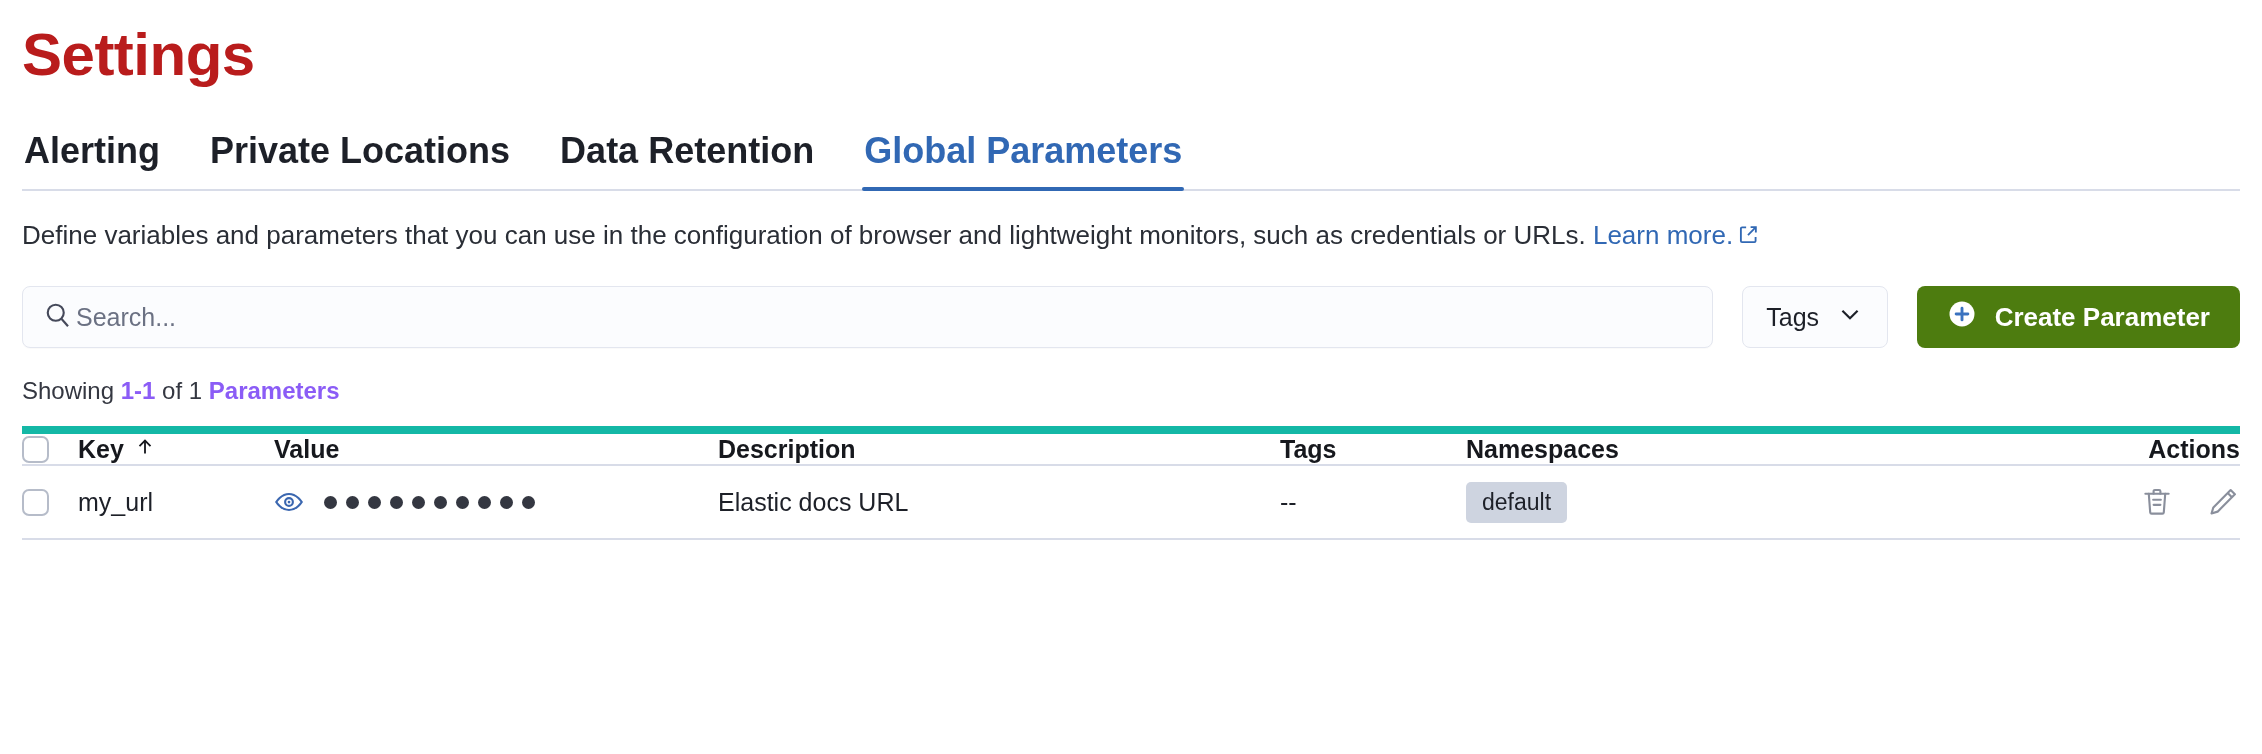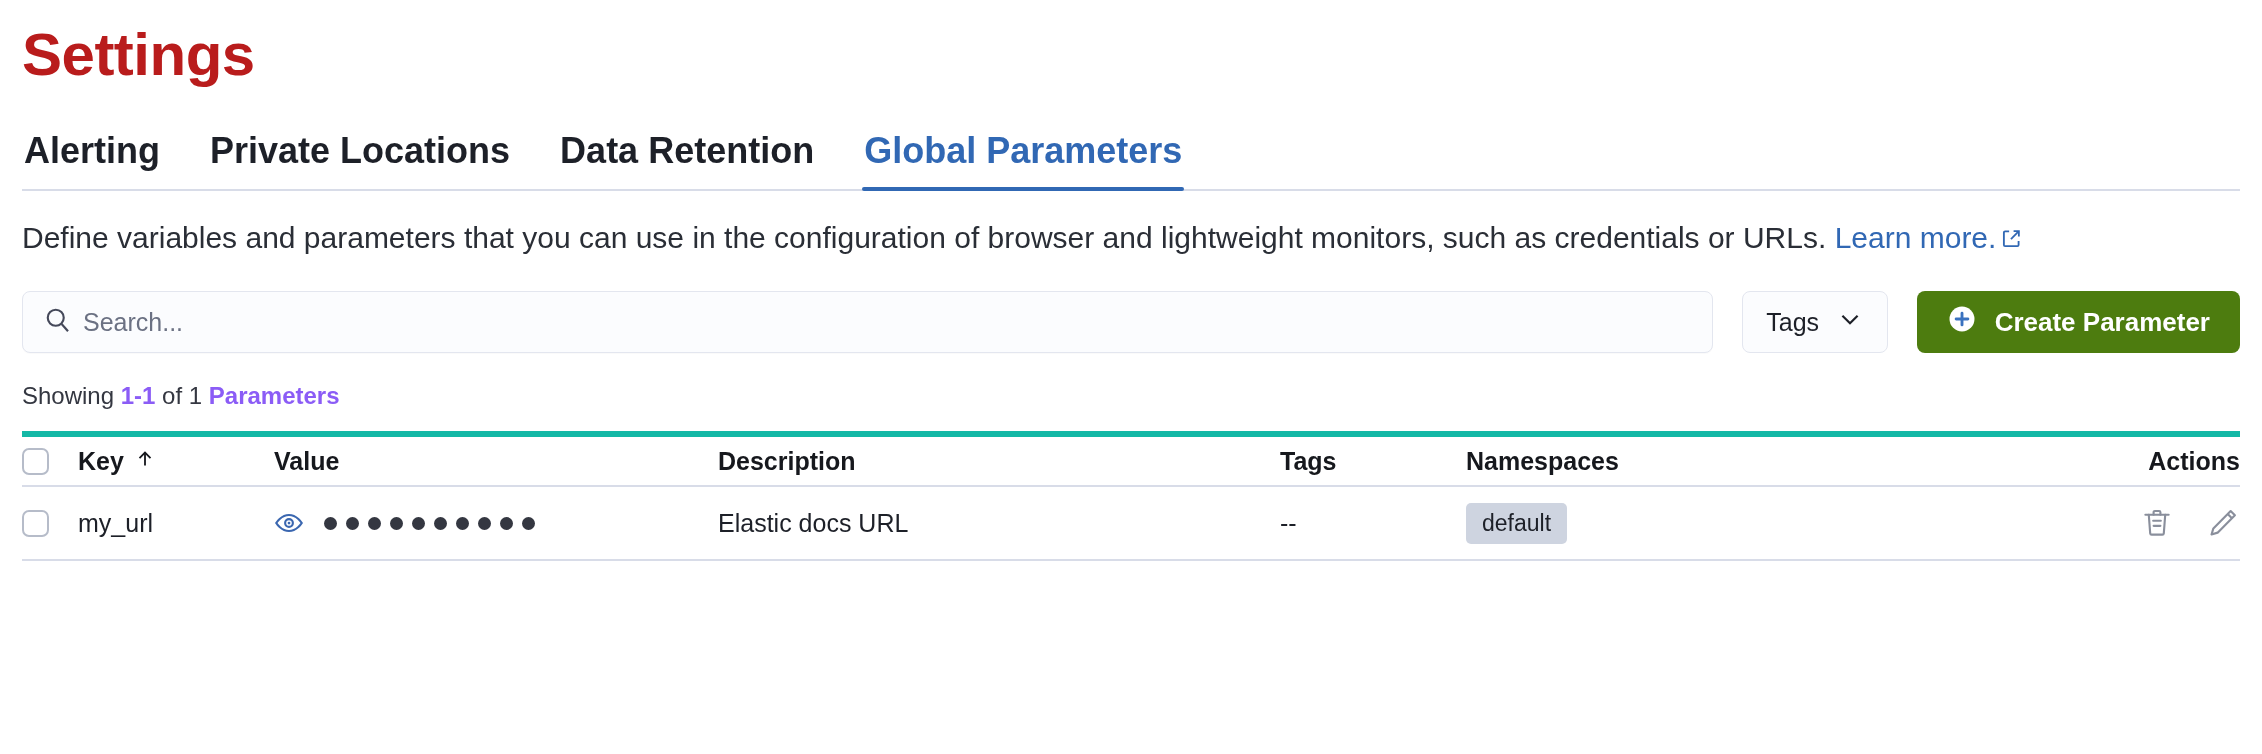--- a/index.html
+++ b/index.html
@@ -49,21 +49,21 @@
     position: absolute;
     left: 0; right: 0; bottom: -2px;
     height: 4px;
     background: #3168b4;
     border-radius: 2px;
   }
 
   
   .description {
     margin-top: 27px;
-    font-size: 30px;
+    font-size: 26px;
     line-height: 1.31;
     color: #2a2e36;
     max-width: 2180px;
   }
   .description a {
     color: #3168b4;
     text-decoration: none;
     cursor: pointer;
   }
   .ext-icon {
@@ -76,21 +76,21 @@
   .controls {
     display: flex;
     align-items: stretch;
     gap: 29px;
     margin-top: 33px;
   }
   .search-box {
     flex: 1 1 auto;
     display: flex;
     align-items: center;
-    gap: 10px;
+    gap: 3px;
     height: 62px;
     background: #fbfcfe;
     border: 1px solid #e3e6ef;
     border-radius: 8px;
     padding: 0 20px;
     box-shadow: 0 1px 0 rgba(0,0,0,0.02);
     cursor: text;
   }
   .search-box .ph {
     font-size: 25px;
@@ -139,21 +139,21 @@
   }
   .showing b { font-weight: 700; color: #8b5cf6; }
 
   
   .table { width: 100%; margin-top: 16px; }
   .trow {
     display: flex;
     align-items: center;
     border-bottom: 2px solid #d8dce8;
   }
-  .trow.head { height: 56px; border-top: 6px solid #14b8a6; margin-top: 21px; }
+  .trow.head { height: 40px; border-top: 8px solid #14b8a6; margin-top: 21px; }
   .trow.body { height: 74px; }
 
   .c-check { width: 56px; flex: 0 0 56px; display: flex; align-items: center; }
   .c-key   { width: 196px; flex: 0 0 196px; }
   .c-value { width: 444px; flex: 0 0 444px; display: flex; align-items: center; gap: 20px; }
   .c-desc  { width: 562px; flex: 0 0 562px; }
   .c-tags  { width: 186px; flex: 0 0 186px; }
   .c-ns    { flex: 1 1 auto; }
   .c-act   { width: 160px; flex: 0 0 160px; display: flex; align-items: center; justify-content: flex-end; gap: 32px; }
 

